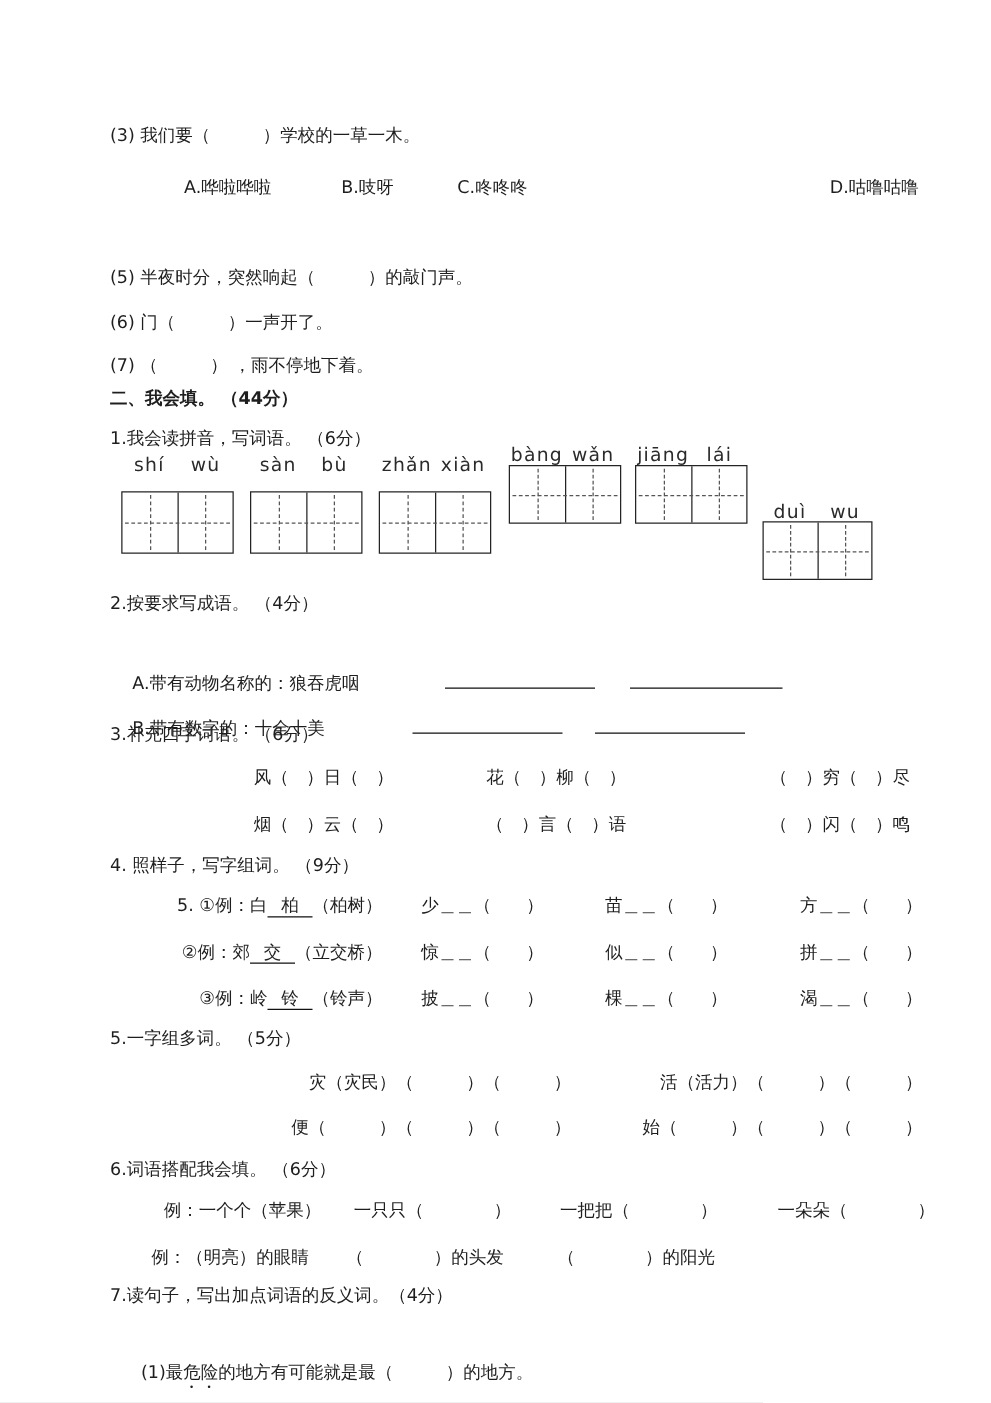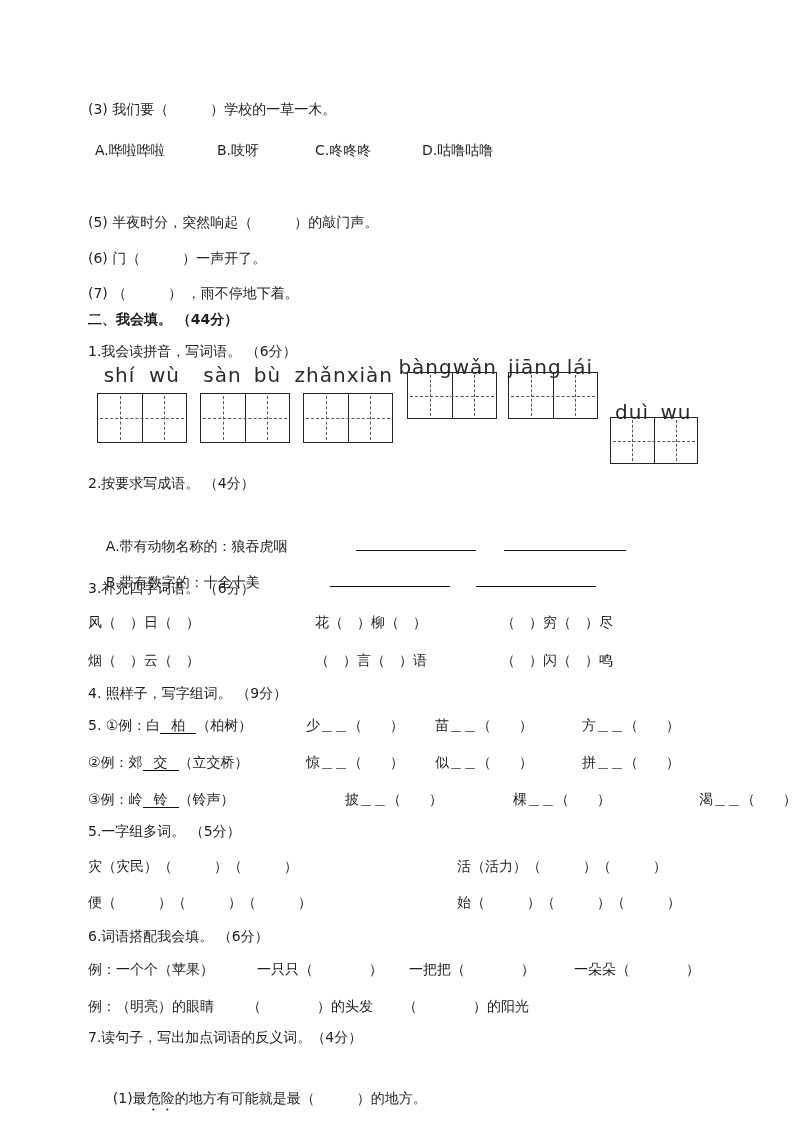--- a/index.html
+++ b/index.html
@@ -8,21 +8,21 @@
     width:793px;height:1122px;
     margin:0 auto;
     background:#ffffff;
     font-family:"DejaVu Sans","Liberation Sans",sans-serif;
     color:#1e1e1e;
     overflow:hidden;
   }
   .line{position:absolute;left:88px;font-size:14px;line-height:26px;white-space:pre;}
   .bold{font-weight:700;}
   .grid-line{display:grid;white-space:pre;}
-  .grid-line span{white-space:pre;}
+  .grid-line span{white-space:pre;text-align:right;}
 
   
   .opts{grid-template-columns:122px 98px 107px auto;width:640px;}
 
   
   .q3row{grid-template-columns:227px 186px auto;width:640px;}
 
   
   .q4row{grid-template-columns:218px 129px 147px auto;width:650px;}
   .ul-char{border-bottom:1.6px solid #111;padding:0 11px;}
@@ -36,21 +36,21 @@
 
   
   .blank{display:inline-block;height:19px;border-bottom:1.6px solid #111;vertical-align:baseline;}
   .b1a{width:120px;margin-left:68px;}
   .b2a{width:122px;margin-left:28px;}
   .b1b{width:120px;margin-left:70px;}
   .b2b{width:120px;margin-left:26px;}
 
   
   .grid-group{position:absolute;width:90px;}
-  .pinyin{display:flex;font-size:20px;color:#2a2a2a;justify-content:flex-end;}
+  .pinyin{display:flex;font-size:15px;color:#2a2a2a;}
   .pinyin span{flex:1;text-align:center;letter-spacing:1px;white-space:pre;}
   .low .pinyin{height:30px;align-items:flex-start;}
   .raised .pinyin{height:22px;margin-bottom:-5px;position:relative;z-index:2;}
   .tbox{position:relative;height:48px;border:1.6px solid #242424;display:flex;background:transparent;}
   .raised .tbox{height:45px;}
   .tbox .cell{position:relative;flex:1;}
   .tbox .cell + .cell{border-left:1.6px solid #242424;}
   .tbox .cell::before{content:"";position:absolute;left:50%;top:2px;bottom:2px;border-left:1px dashed #555;}
   .tbox::after{content:"";position:absolute;left:2px;right:2px;top:50%;border-top:1px dashed #555;}
 
@@ -176,21 +176,21 @@
     <span>少＿＿（　　）</span>
     <span>苗＿＿（　　）</span>
     <span>方＿＿（　　）</span>
   </div>
   <div class="line grid-line q4row" style="top:749px;">
     <span><span>②例：郊</span><span class="ul-char">交</span><span>（立交桥）</span></span>
     <span>惊＿＿（　　）</span>
     <span>似＿＿（　　）</span>
     <span>拼＿＿（　　）</span>
   </div>
-  <div class="line grid-line q4row" style="top:786px;gap:39px;">
+  <div class="line grid-line q4row" style="top:786px;">
     <span><span>③例：岭</span><span class="ul-char">铃</span><span>（铃声）</span></span>
     <span>披＿＿（　　）</span>
     <span>棵＿＿（　　）</span>
     <span>渴＿＿（　　）</span>
   </div>
 
   <div class="line" style="top:818px;">5.一字组多词。 （5分）</div>
   <div class="line grid-line q5row" style="top:853px;">
     <span>灾（灾民）（　　　）（　　　）</span>
     <span>活（活力）（　　　）（　　　）</span>

